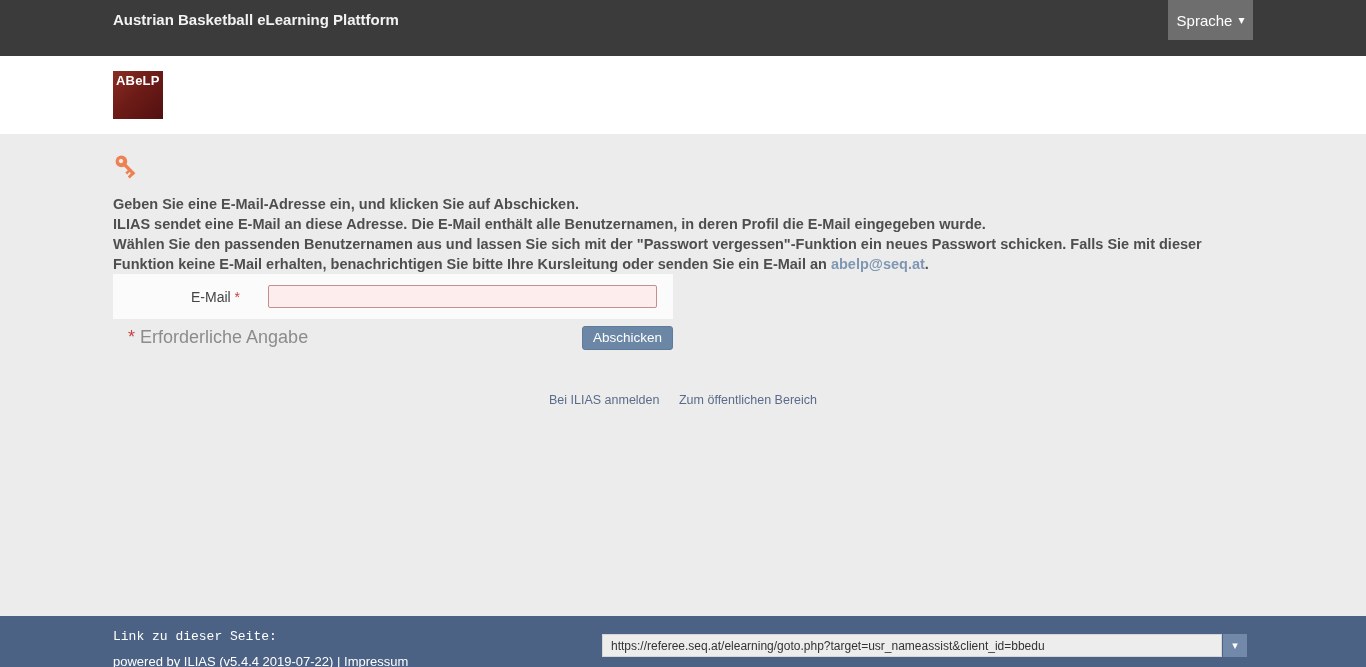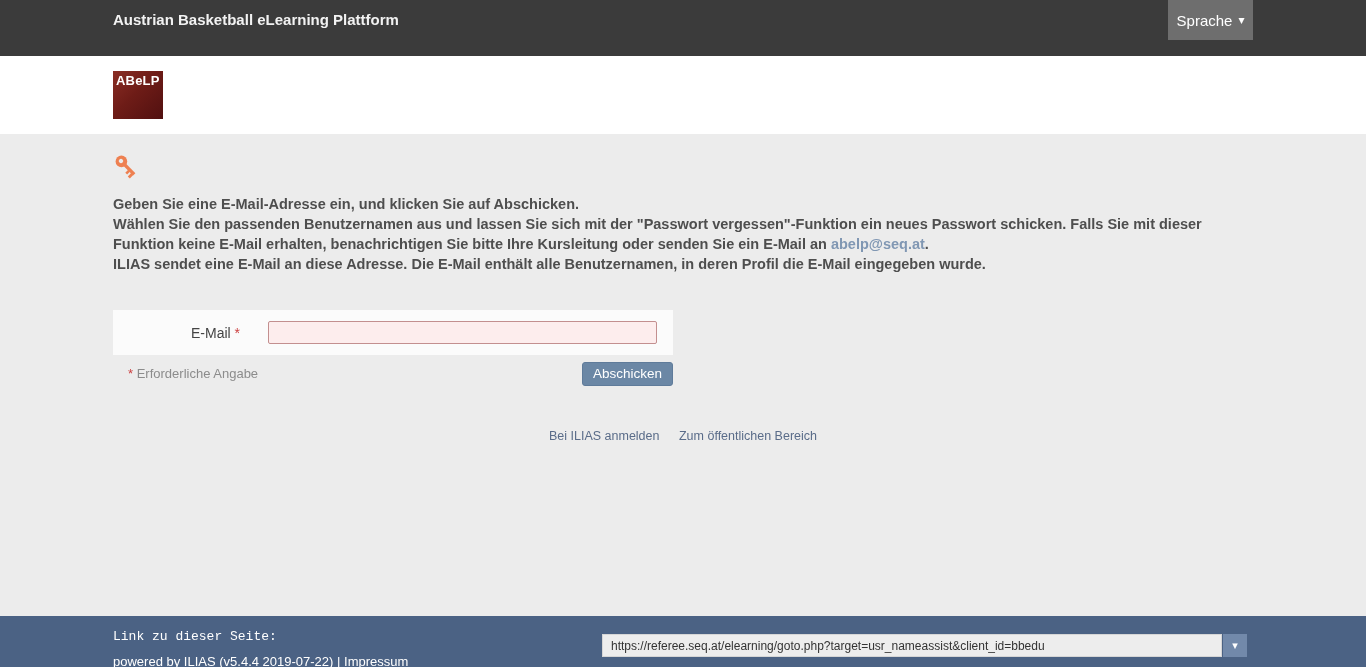--- a/index.html
+++ b/index.html
@@ -27,30 +27,30 @@
 
   
   .content { height:482px; background:#ececec; padding:16px 113px 0 113px; }
   .heading-row { display:flex; align-items:center; gap:13px; height:32px; }
   .key-icon { width:26px; height:26px; display:inline-block; }
   h1.page-title { font-size:21px; font-weight:400; color:#383838; }
 
   .intro { margin-top:12px; font-size:14.5px; line-height:20px; color:#4e4e4e;font-weight:bold; }
   .email-link { color:#8097b3; text-decoration:none; cursor:pointer; }
 
-  .form-wrap { margin-top:36px; width:560px; }
+  .form-wrap { width:560px; }
   .form-box { width:560px; height:45px; background:#fbfbfb; display:flex; align-items:center; }
   .form-label { width:127px; text-align:right; font-size:14px; color:#444; flex:0 0 127px; }
   .req { color:#cc4040; }
   .email-input { margin-left:28px; width:389px; height:23px; background:#fdeded;
                  border:1px solid #c38f8f; border-radius:2px; font-size:13px;
                  color:#444; padding:0 6px; outline:none; }
   .form-foot { margin-top:6px; width:560px; height:25px; display:flex;
                align-items:center; justify-content:space-between; }
-  .required-note { padding-left:15px; font-size:13px; color:#8c8c8c; }
+  .required-note { padding-left:15px; font-size:18px; color:#8c8c8c; }
   .submit-btn { height:24px; padding:0 10px; background:#6b87a5; color:#fff;
                 border:1px solid #5f7b9a; border-radius:3px; font-size:13.5px;
                 font-family:inherit; cursor:pointer; }
 
   .bottom-links { margin-top:43px; text-align:center; font-size:12.5px; }
   .bottom-links a { color:#5a6c89; text-decoration:none; margin:0 8px; cursor:pointer; }
 
   
   .footer { height:67px; background:#4b6284; position:relative; color:#fff; }
   .permalink-label { position:absolute; left:113px; top:13px; font-size:13px;font-family:Liberation Mono, monospace; }
@@ -97,22 +97,22 @@
             <rect x="10.5" y="11.4" width="14.2" height="3.3"></rect>
             <rect x="17.2" y="14" width="2.6" height="4.2"></rect>
             <rect x="21.6" y="14" width="2.9" height="5.1"></rect>
           </g>
         </svg>
       </span>
     </div>
 
     <div class="intro">
       <div>Geben Sie eine E-Mail-Adresse ein, und klicken Sie auf Abschicken.</div>
+      <div>ILIAS sendet eine E-Mail an diese Adresse. Die E-Mail enthält alle Benutzernamen, in deren Profil die E-Mail eingegeben wurde.</div>
       <div><span>Wählen Sie den passenden Benutzernamen aus und lassen Sie sich mit der "Passwort vergessen"-Funktion ein neues Passwort schicken. Falls Sie mit dieser Funktion keine E-Mail erhalten, benachrichtigen Sie bitte Ihre Kursleitung oder senden Sie ein E-Mail an </span><a class="email-link">abelp@seq.at</a><span>.</span></div>
-      <div>ILIAS sendet eine E-Mail an diese Adresse. Die E-Mail enthält alle Benutzernamen, in deren Profil die E-Mail eingegeben wurde.</div>
     </div>
 
     <div class="form-wrap">
       <div class="form-box">
         <label class="form-label">
           <span>E-Mail</span>
           <span class="req">*</span>
         </label>
         <input class="email-input" type="text" value="" style="">
       </div>

